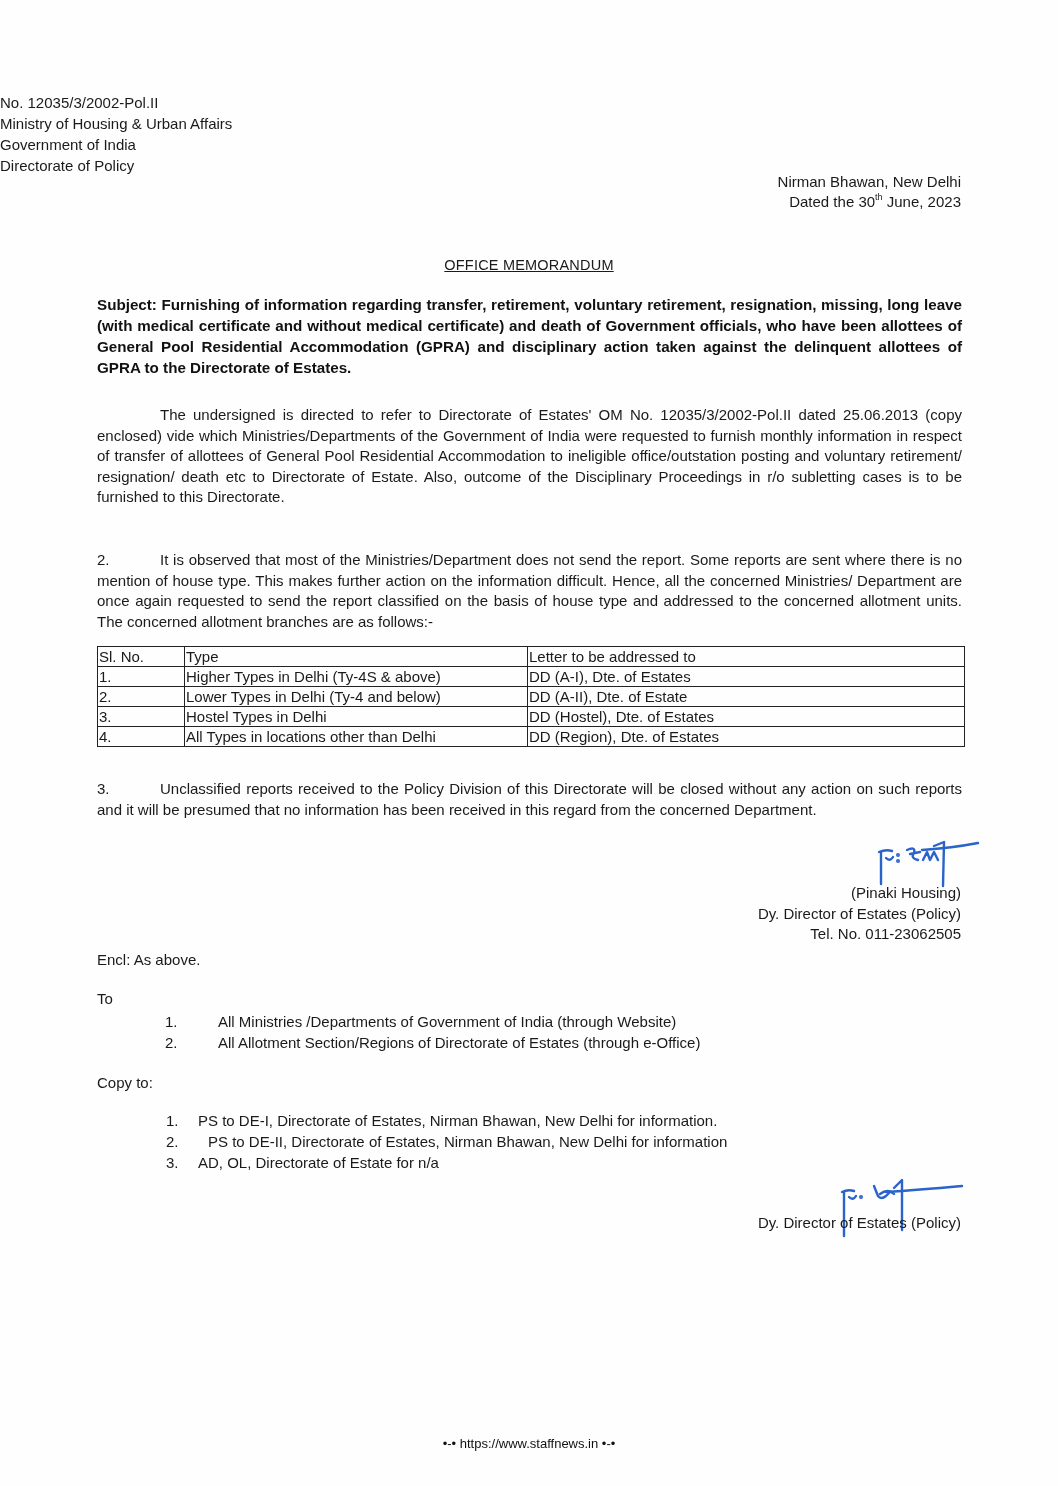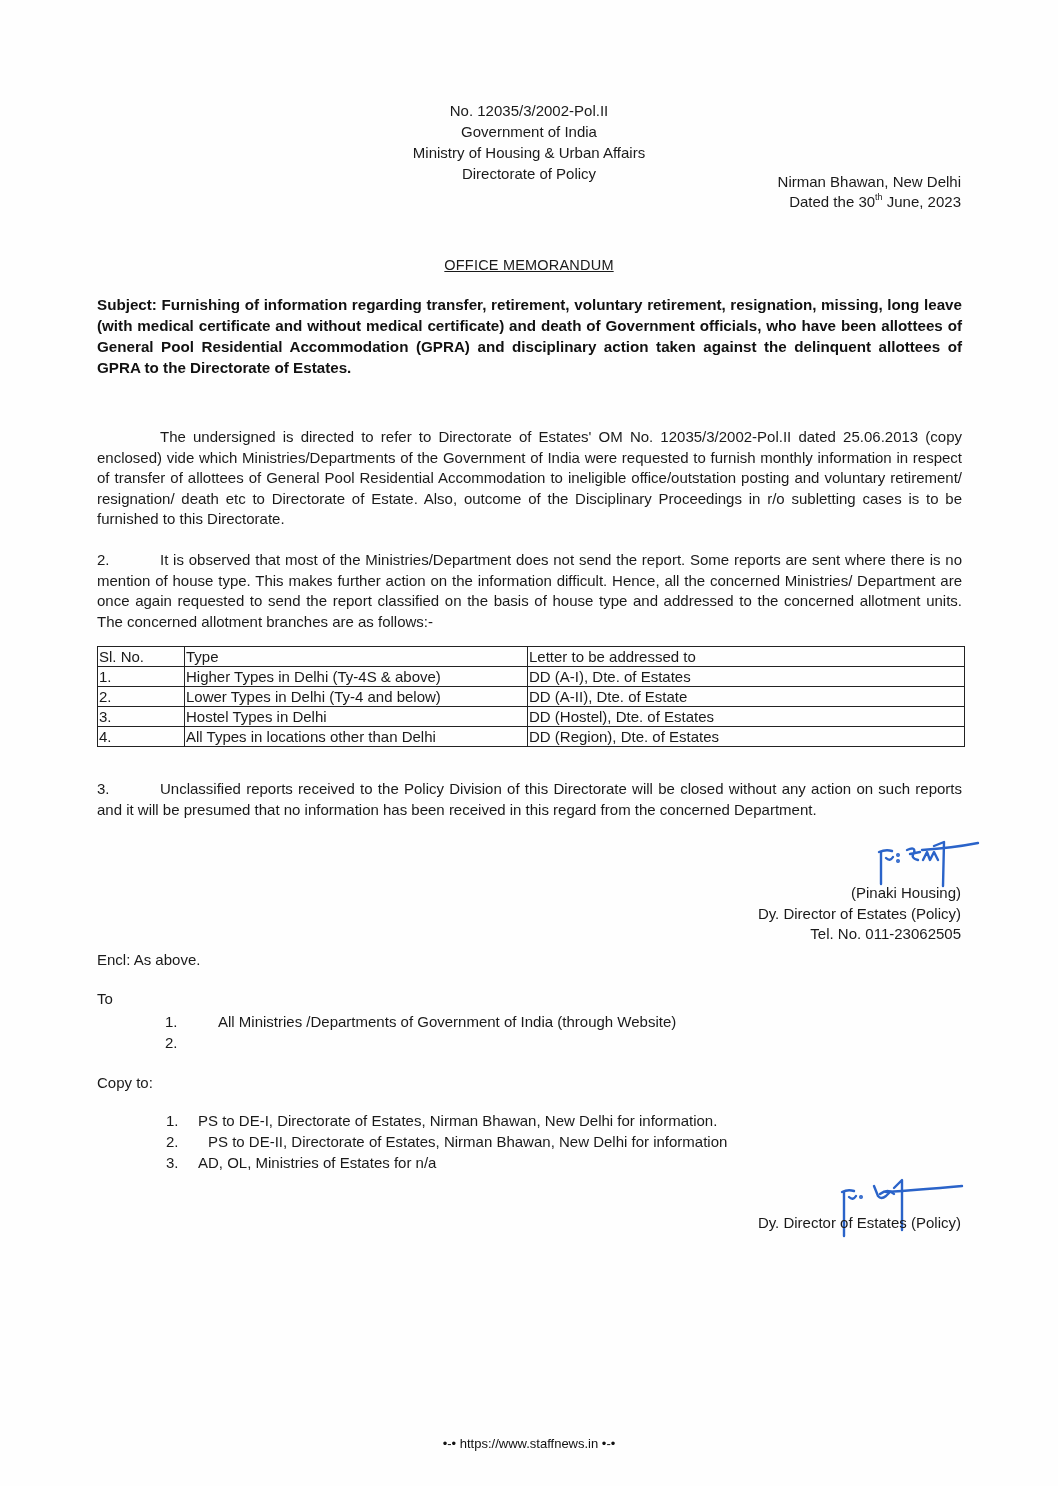--- a/index.html
+++ b/index.html
@@ -2,36 +2,36 @@
 <html><head>
 <meta charset="utf-8">
 <style>
   html, body { margin: 0; padding: 0; }
   body {
     width: 1058px; height: 1486px; background: #fefefe; position: relative; overflow: hidden;
     font-family: "Liberation Sans", sans-serif; color: #1a1a1a;
   }
   .abs { position: absolute; }
   .center-head {
-    left: 0; width: 1058px; text-align: center; font-size: 15px; line-height: 21px; top: 100px;
+    left: 0; width: 1058px; text-align: left; font-size: 15px; line-height: 21px; top: 92px;
   }
   .center-head div { white-space: nowrap; }
   .right-head { right: 97px; top: 172px; text-align: right; font-size: 15px; line-height: 20px; }
   .right-head sup { font-size: 9px; vertical-align: 7px; line-height: 0; }
   .memo-title { left: 0; width: 1058px; text-align: center; top: 257px; font-size: 14.5px; text-decoration: underline; letter-spacing: 0.2px; }
   .subject {
     left: 97px; width: 865px; top: 294px; font-size: 15.2px; font-weight: bold; line-height: 21px;
     text-align: justify; text-align-last: left; color: #111;
   }
   .para {
     left: 97px; width: 865px; font-size: 15px; line-height: 20.6px; text-align: justify; color: #1a1a1a;
   }
   .para .indent { display: inline-block; width: 63px; }
   .para .num { display: inline-block; width: 63px; }
-  #p1 { top: 427px; }
+  #p1 { top: 405px; }
   #p1 .indent { width: 63px; }
   #p2 { top: 542px; margin-top: 8px; }
   #p3 { top: 779px; }
 
   table.alloc {
     position: absolute; left: 97px; top: 646px; width: 868px; border-collapse: collapse;
     font-size: 15px;
   }
   table.alloc td {
     border: 1px solid #222; padding: 0 1px; height: 19px; line-height: 19px; white-space: nowrap;
@@ -61,22 +61,22 @@
   #copy-list .t { left: 198px; }
   #copy-list .row.shift .t { left: 208px; }
 
   .footer { left: 0; width: 1058px; text-align: center; top: 1436px; font-size: 13px; color: #111; }
 </style>
 </head>
 <body>
 
 <div class="abs center-head">
   <div>No. 12035/3/2002-Pol.II</div>
+  <div>Ministry of Housing &amp; Urban Affairs</div>
   <div>Government of India</div>
-  <div>Ministry of Housing &amp; Urban Affairs</div>
   <div>Directorate of Policy</div>
 </div>
 
 <div class="abs right-head">
   <div>Nirman Bhawan, New Delhi</div>
   <div><span>Dated the 30</span><sup>th</sup><span> June, 2023</span></div>
 </div>
 
 <div class="abs memo-title">OFFICE MEMORANDUM</div>
 
@@ -141,37 +141,38 @@
 <div class="abs plain" id="encl">Encl: As above.</div>
 <div class="abs plain" id="to">To</div>
 
 <div class="abs list" id="to-list" style="width:1058px;">
   <div class="row">
     <span class="n">1.</span>
     <span class="t">All Ministries /Departments of Government of India (through Website)</span>
   </div>
   <div class="row">
     <span class="n">2.</span>
+    <span class="t">All Allotment Section/Regions of Directorate of Estates (through e-Office)</span>
   </div>
 </div>
 
 <div class="abs plain" id="copyto">Copy to:</div>
 
 <div class="abs list" id="copy-list" style="width:1058px;">
   <div class="row">
     <span class="n">1.</span>
     <span class="t">PS to DE-I, Directorate of Estates, Nirman Bhawan, New Delhi for information.</span>
   </div>
   <div class="row shift">
     <span class="n">2.</span>
     <span class="t">PS to DE-II, Directorate of Estates, Nirman Bhawan, New Delhi for information</span>
   </div>
   <div class="row">
     <span class="n">3.</span>
-    <span class="t">AD, OL, Ministries of Estates for n/a</span>
+    <span class="t">AD, OL, Directorate of Estate for n/a</span>
   </div>
 </div>
 
 <svg class="signature" style="left:836px; top:1170px;" width="130" height="70" viewBox="0 0 130 70">
   <g fill="none" stroke="#2a63c9" stroke-width="2.4" stroke-linecap="round" stroke-linejoin="round">
     <path d="M8 22 L8 66"></path>
     <path d="M6 22 Q12 19 18 21"></path>
     <path d="M13 27 Q17 31 20 26"></path>
     <circle cx="25" cy="27" r="0.8"></circle>
     <path d="M38 16 L42 26 Q45 30 50 26 L54 22"></path>

